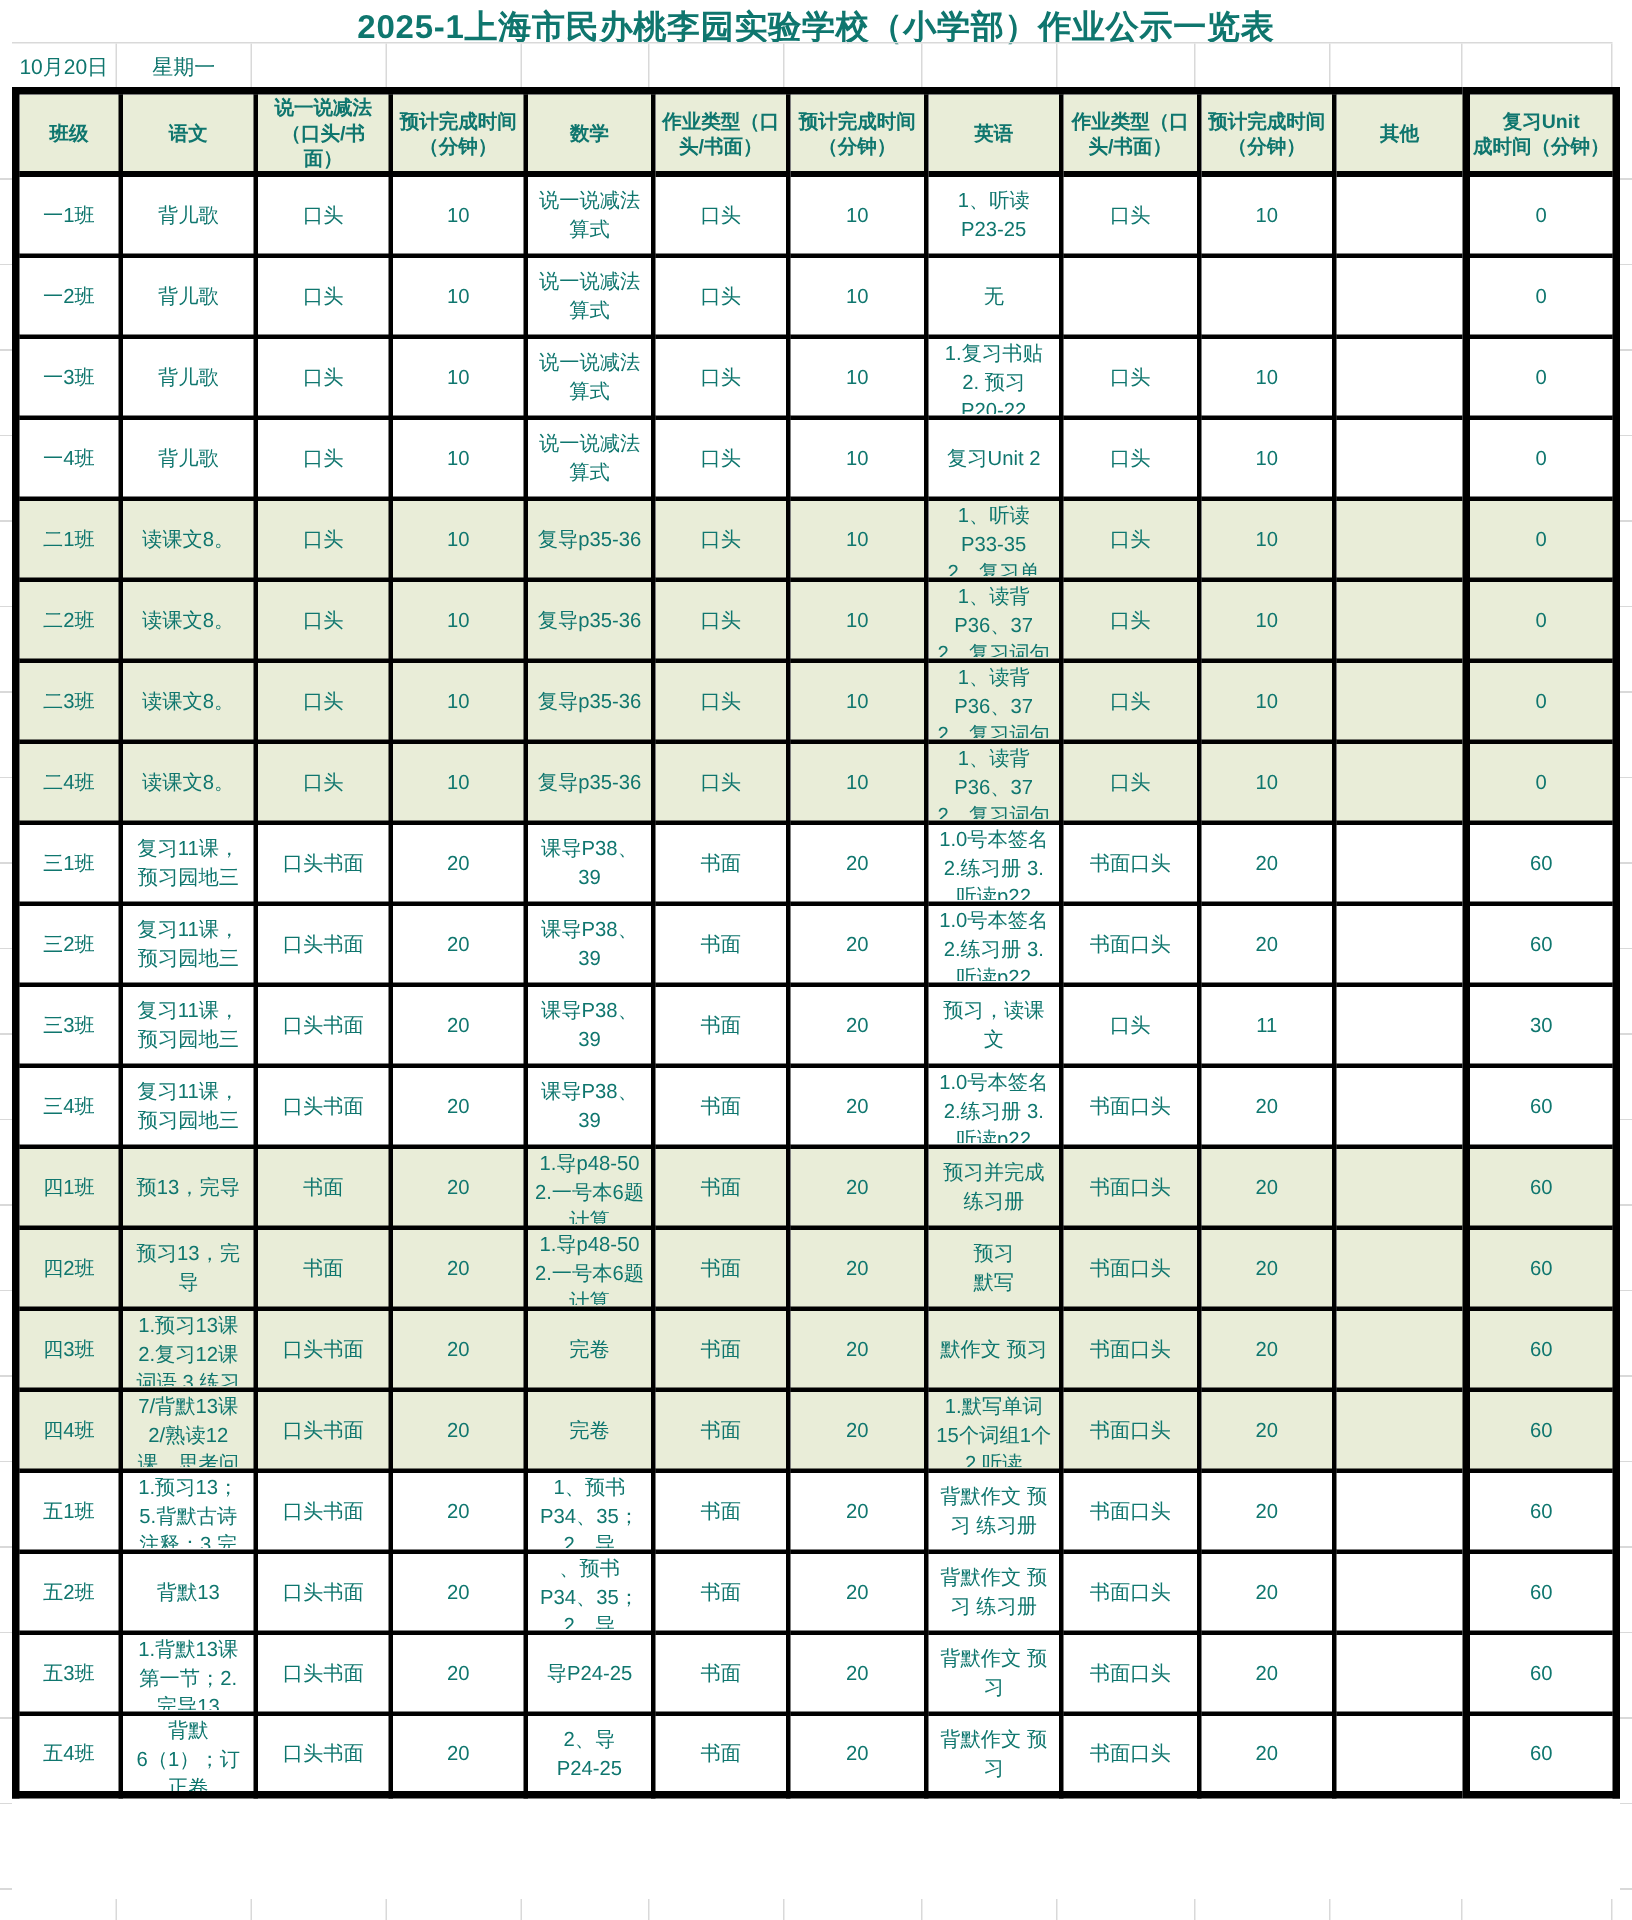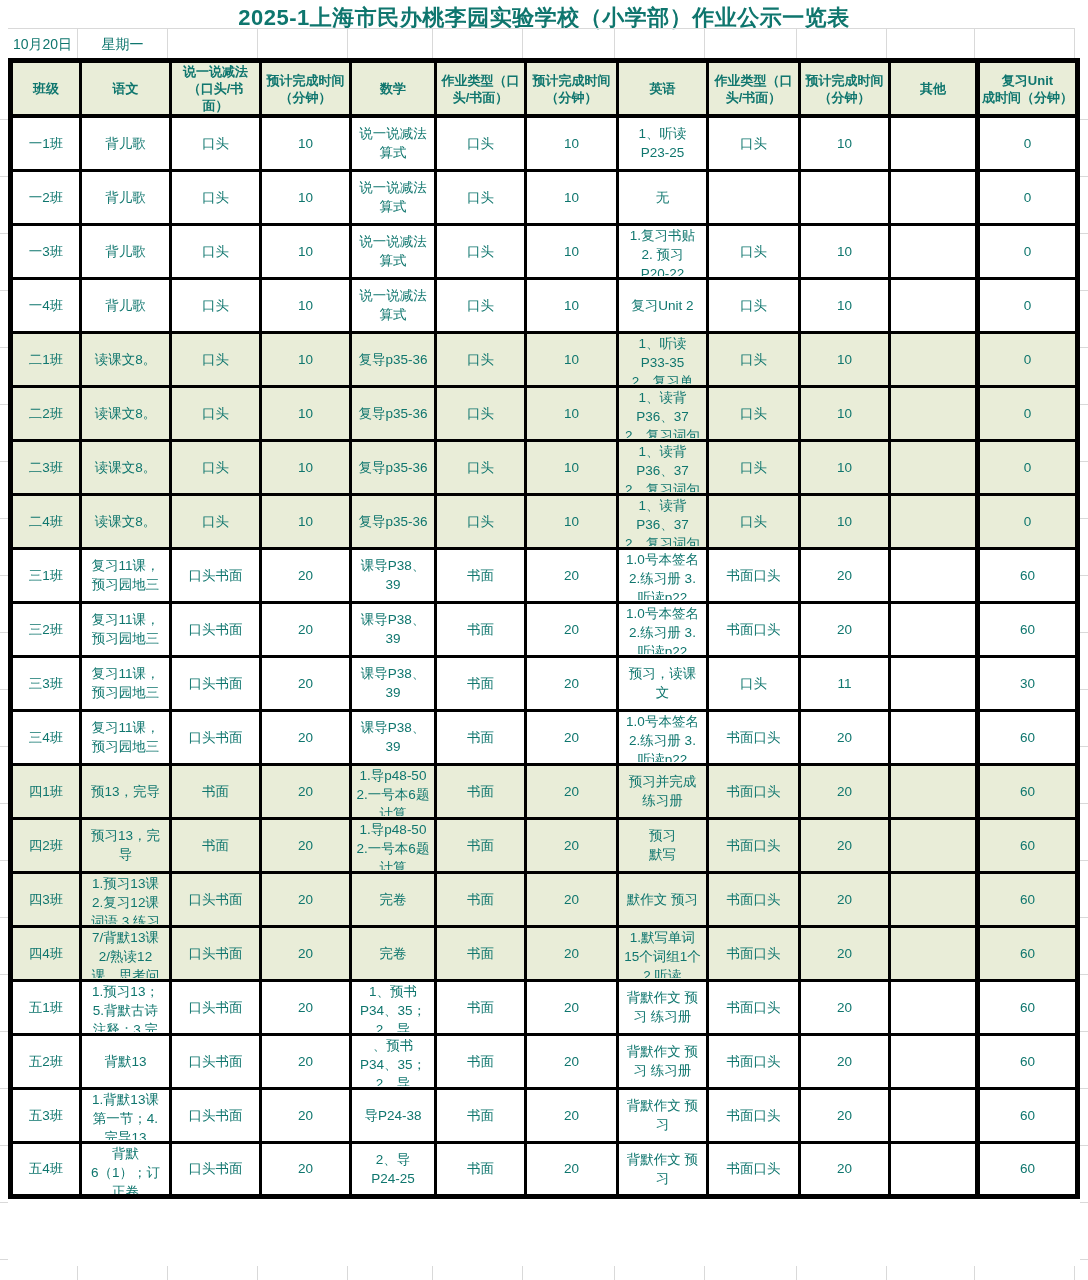--- a/index.html
+++ b/index.html
@@ -892,31 +892,31 @@
           <td class="lastcol">
             <div class="wrap">60</div>
           </td>
         </tr>
         <tr>
           <td>
             <div class="wrap">五3班</div>
           </td>
           <td>
             <div class="wrap">1.背默13课
-第一节；4.
+第一节；2.
 完导13</div>
           </td>
           <td>
             <div class="wrap">口头书面</div>
           </td>
           <td>
             <div class="wrap">20</div>
           </td>
           <td>
-            <div class="wrap">导P24-38</div>
+            <div class="wrap">导P24-25</div>
           </td>
           <td>
             <div class="wrap">书面</div>
           </td>
           <td>
             <div class="wrap">20</div>
           </td>
           <td>
             <div class="wrap">背默作文 预
 习</div>

